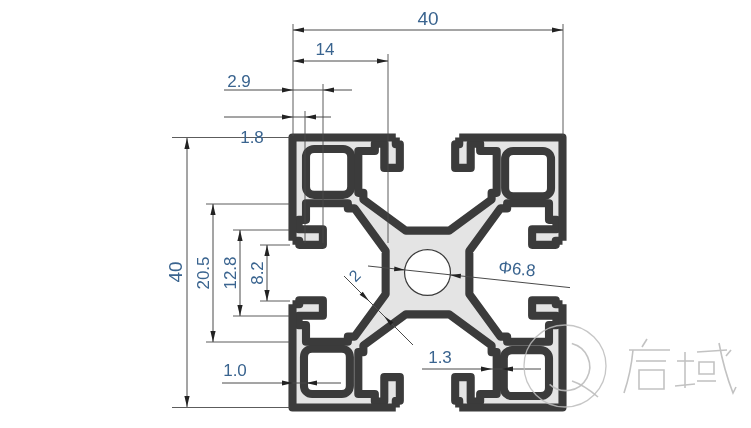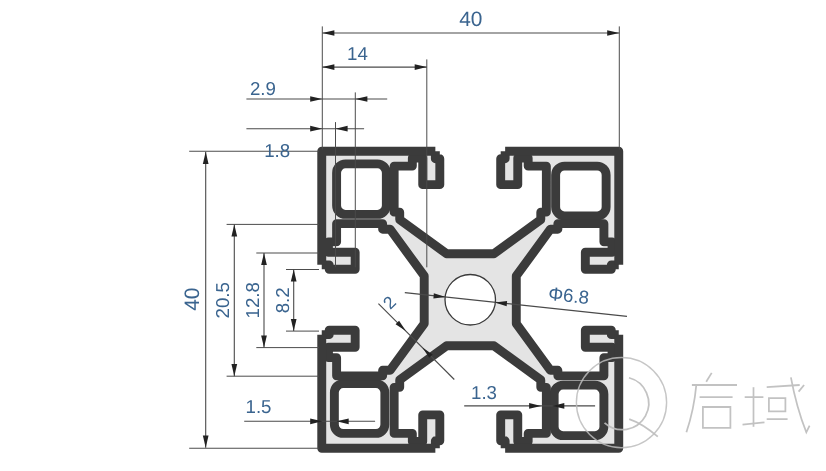--- a/index.html
+++ b/index.html
@@ -187,19 +187,19 @@
   </svg>
 
   <div class="dim-label big" style="left:428px;top:18px;">40</div>
   <div class="dim-label" style="left:325px;top:49px;">14</div>
   <div class="dim-label" style="left:239px;top:81px;">2.9</div>
   <div class="dim-label" style="left:252px;top:109px;margin-top:28px;">1.8</div>
   <div class="dim-label big rot90" style="left:175px;top:272px;">40</div>
   <div class="dim-label rot90" style="left:203px;top:273px;">20.5</div>
   <div class="dim-label rot90" style="left:230px;top:273px;">12.8</div>
   <div class="dim-label rot90" style="left:257px;top:273px;">8.2</div>
-  <div class="dim-label" style="left:235px;top:370px;">1.5</div>
+  <div class="dim-label" style="left:235px;top:370px;">1.0</div>
   <div class="dim-label" style="left:440px;top:357px;">1.3</div>
   <div class="dim-label rot6" style="left:517px;top:269px;">Φ6.8</div>
   <div class="dim-label rot45" style="left:355px;top:276px;">2</div>
 
   <div class="wm-text-hidden">启域</div>
 </div>
 
 </body></html>

